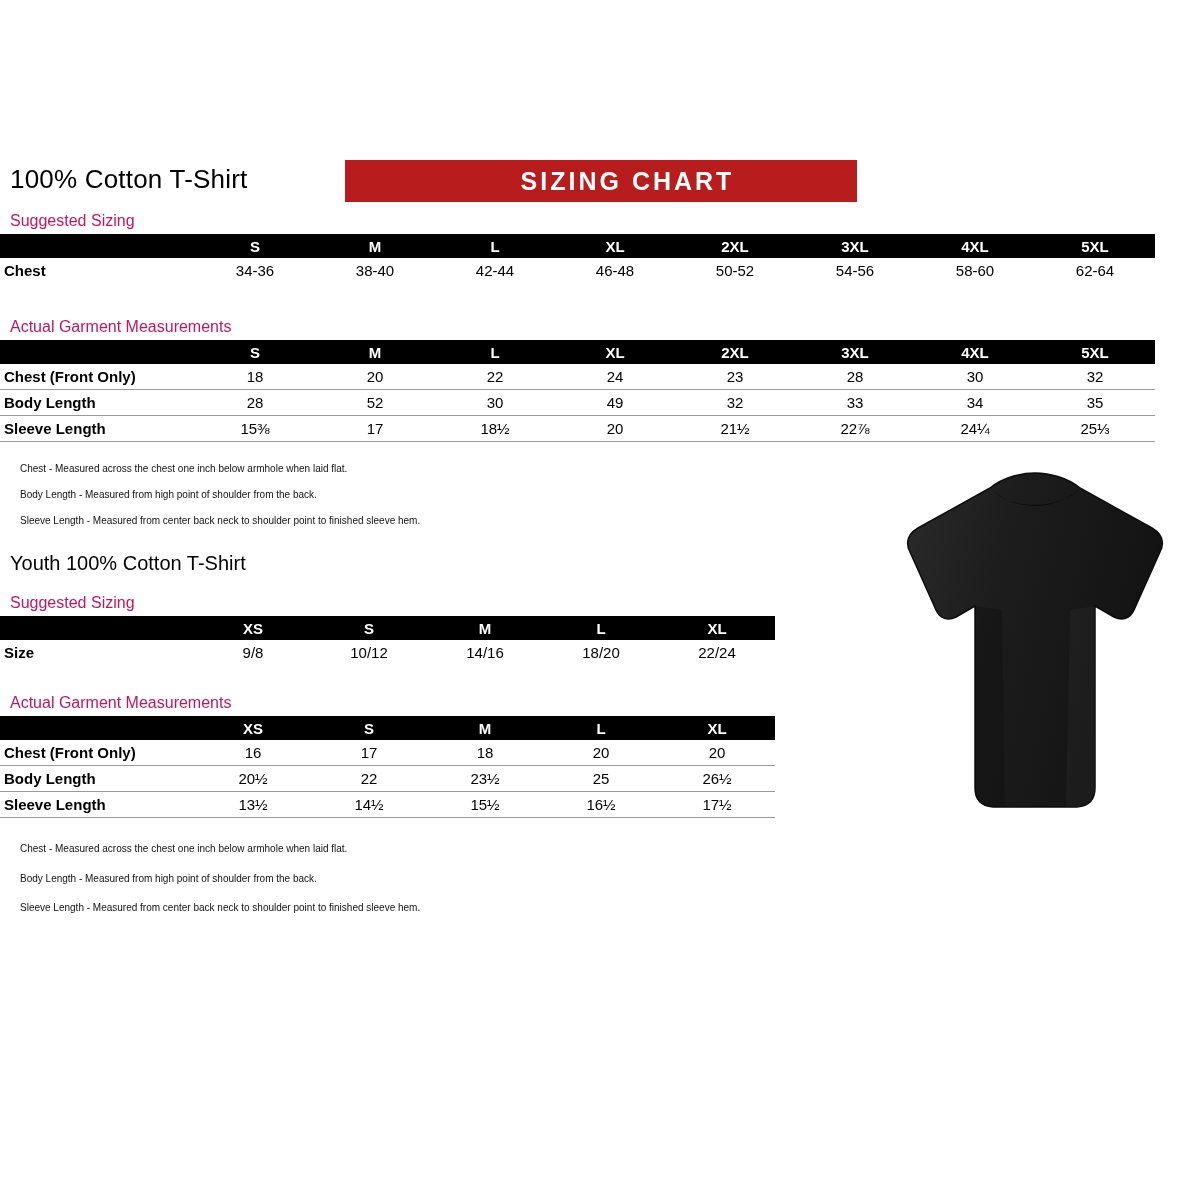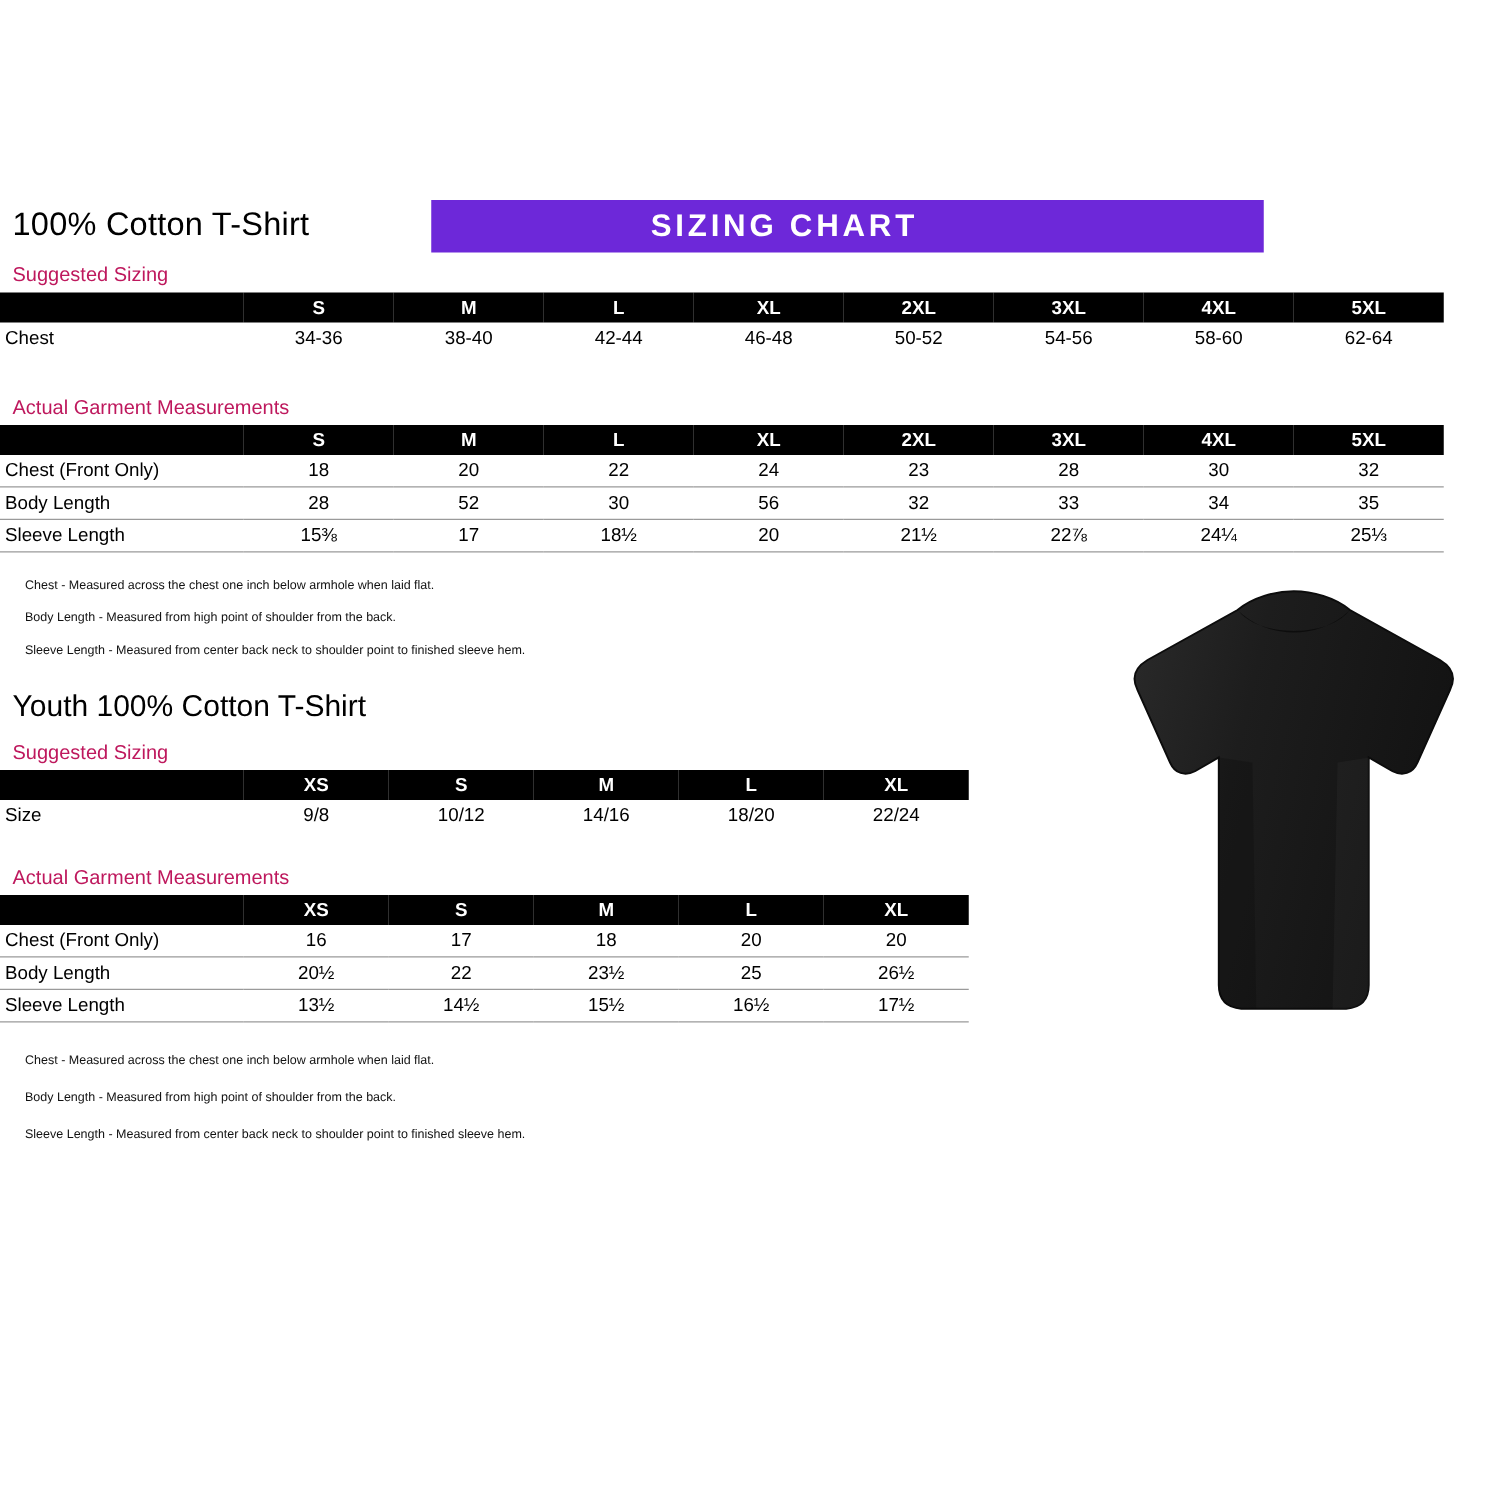--- a/index.html
+++ b/index.html
@@ -35,23 +35,23 @@
     left: 0;
     top: 4px;
     font-size: 26px;
     letter-spacing: 0.2px;
     white-space: nowrap;
   }
   .banner {
     position: absolute;
     left: 335px;
     top: 0;
-    width: 666px;
+    width: 512px;
     height: 42px;
-    background: #6d28d9;
+    background: #b91c1c;
   }
   .banner-text {
     position: absolute;
     left: 0; top: 0;
     width: 565px;
     height: 42px;
     line-height: 42px;
     text-align: center;
     color: #ffffff;
     font-weight: bold;
@@ -88,21 +88,21 @@
     text-align: left;
   }
   table.sz tbody td {
     height: 25px;
     text-align: center;
     vertical-align: middle;
   }
   table.sz tbody td.rowhead {
     text-align: left;
     padding-left: 4px;
-    font-weight: normal;
+    font-weight: bold;
   }
   table.sz tbody tr td {
     border-bottom: 1px solid #9a9a9a;
   }
   table.sz.nolines tbody tr td {
     border-bottom: none;
   }
 
   
   .note {
@@ -110,21 +110,21 @@
     font-size: 10px;
     color: #111111;
     white-space: nowrap;
   }
 
   
   .youth-title {
     position: absolute;
     left: 10px;
     top: 552px;
-    font-size: 24px;
+    font-size: 20px;
     white-space: nowrap;
   }
 
   
   .shirt {
     position: absolute;
     left: 890px;
     top: 470px;
     width: 290px;
     height: 345px;
@@ -221,21 +221,21 @@
         <td>23</td>
         <td>28</td>
         <td>30</td>
         <td>32</td>
       </tr>
       <tr>
         <td class="rowhead">Body Length</td>
         <td>28</td>
         <td>52</td>
         <td>30</td>
-        <td>56</td>
+        <td>49</td>
         <td>32</td>
         <td>33</td>
         <td>34</td>
         <td>35</td>
       </tr>
       <tr>
         <td class="rowhead">Sleeve Length</td>
         <td>15⅜</td>
         <td>17</td>
         <td>18½</td>

